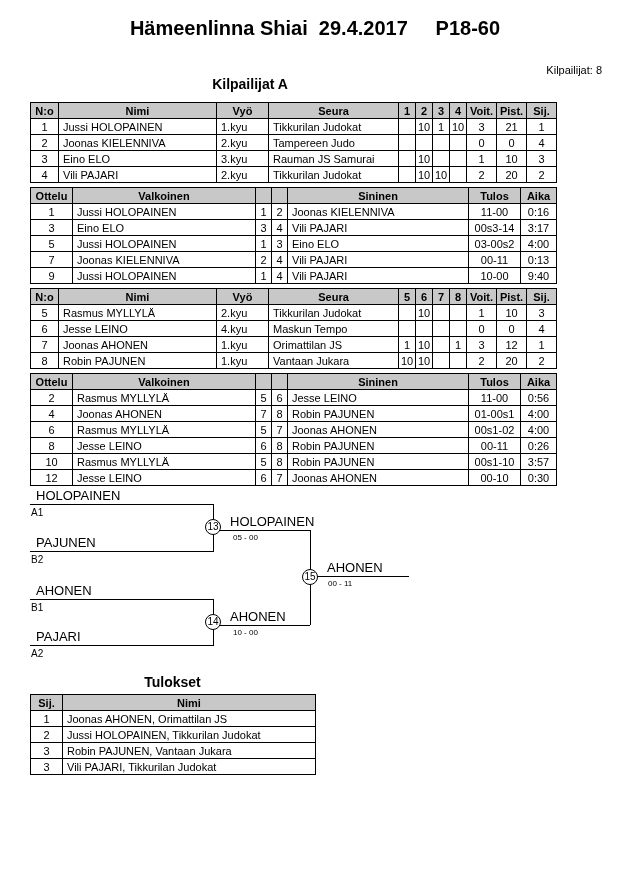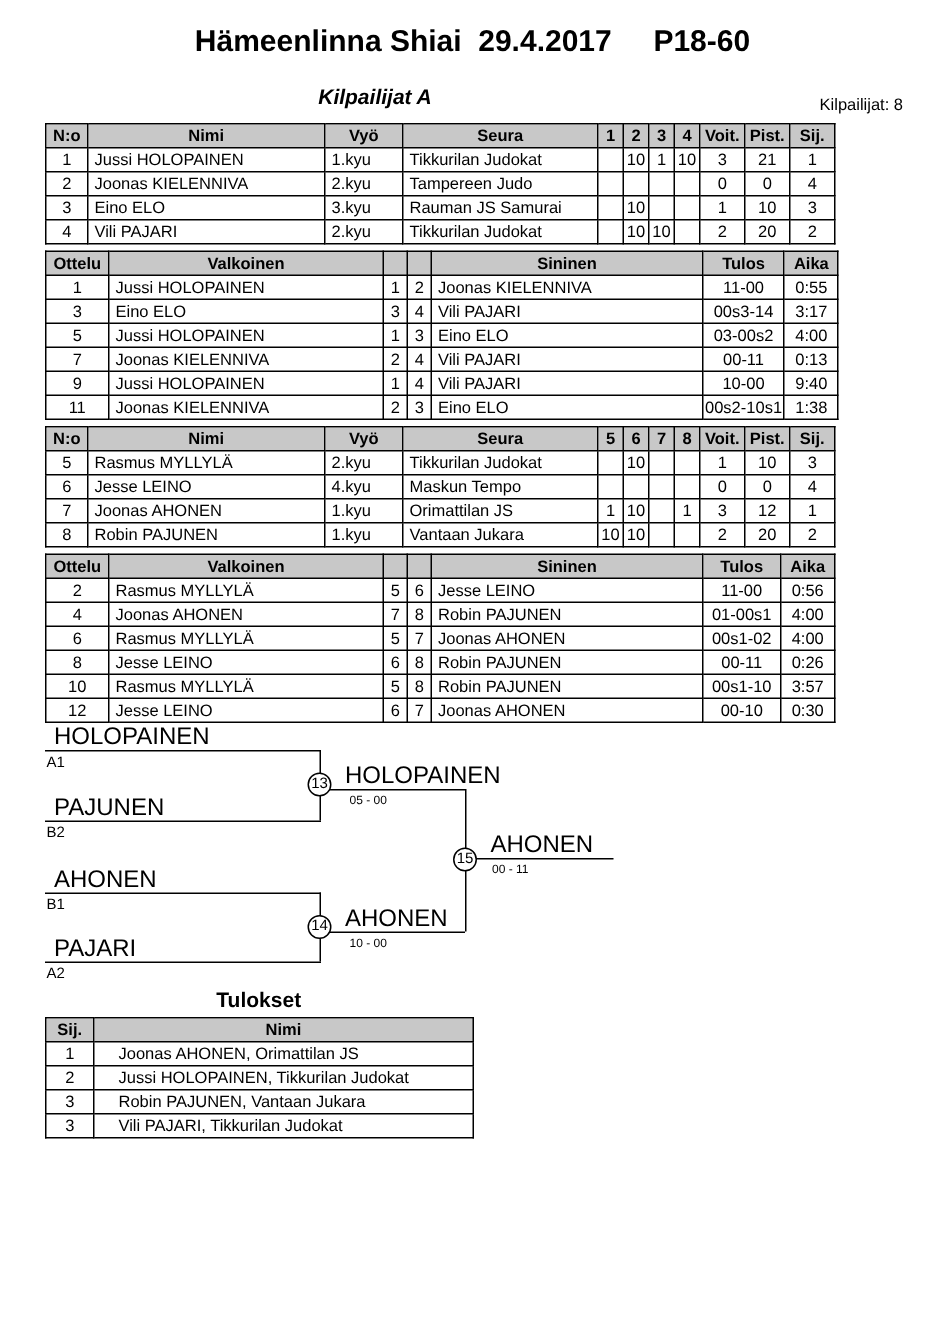--- a/index.html
+++ b/index.html
@@ -14,44 +14,44 @@
   .title {
     margin-top:16px; text-align:center;
     font-size:20px; font-weight:bold; white-space:pre; line-height:24px;
   }
   .count {
     position:absolute; top:48px; right:28px;
     font-size:11px; font-weight:normal;
   }
 
   .sec-heading { font-weight:bold; font-size:14px; text-align:center; line-height:16px; }
-  .hd-k { width:440px; margin-left:30px; margin-top:16px;font-style:italic; }
+  .hd-k { width:440px; margin-left:30px; margin-top:36px; }
   .hd-o { width:530px; margin-left:30px; margin-top:18px; }
-  .hd-t { width:285px; margin-left:30px; }
+  .hd-t { width:285px; margin-left:30px;margin-top:12px; }
 
   table { border-collapse:collapse; table-layout:fixed; margin-left:30px; margin-top:4px; }
   .first-table { margin-top:10px; }
   th, td {
     border:1px solid #000; font-size:11px; height:16px;
     padding:0 1px; overflow:hidden; white-space:nowrap;
   }
   th { background:#c8c8c8; font-weight:bold; text-align:center; }
 
   .tbl-k td:nth-child(1), .tbl-k td:nth-child(n+5) { text-align:center; }
   .tbl-k td:nth-child(2), .tbl-k td:nth-child(3), .tbl-k td:nth-child(4) { text-align:left; padding-left:4px; }
 
   .tbl-o td:nth-child(1), .tbl-o td:nth-child(3), .tbl-o td:nth-child(4),
   .tbl-o td:nth-child(6), .tbl-o td:nth-child(7) { text-align:center; }
   .tbl-o td:nth-child(2), .tbl-o td:nth-child(5) { text-align:left; padding-left:4px; }
 
   .tbl-t td:nth-child(1) { text-align:center; }
-  .tbl-t td:nth-child(2) { text-align:left; padding-left:16px; }
+  .tbl-t td:nth-child(2) { text-align:left; padding-left:4px; }
 
   .bracket { position:relative; width:630px; height:176px; }
-  .b-name  { position:absolute; font-size:16px; line-height:13px; }
+  .b-name  { position:absolute; font-size:13px; line-height:13px; }
   .b-seed  { position:absolute; font-size:10px; line-height:12px;text-align:center; }
   .b-score { position:absolute; font-size:8px; line-height:9px; }
   .b-h { position:absolute; height:1px; background:#000; }
   .b-v { position:absolute; width:1px; background:#000; }
   .b-circle {
     position:absolute; width:16px; height:16px; line-height:14px;
     border:1px solid #000; border-radius:50%; background:#fff;
     text-align:center; font-size:10px; z-index:2;
   }
 </style>
@@ -171,21 +171,21 @@
         </tr>
     </thead>
     <tbody>
         <tr>
           <td>1</td>
           <td>Jussi HOLOPAINEN</td>
           <td>1</td>
           <td>2</td>
           <td>Joonas KIELENNIVA</td>
           <td>11-00</td>
-          <td>0:55</td>
+          <td>0:16</td>
         </tr>
         <tr>
           <td>3</td>
           <td>Eino ELO</td>
           <td>3</td>
           <td>4</td>
           <td>Vili PAJARI</td>
           <td>00s3-14</td>
           <td>3:17</td>
         </tr>
@@ -208,29 +208,20 @@
           <td>0:13</td>
         </tr>
         <tr>
           <td>9</td>
           <td>Jussi HOLOPAINEN</td>
           <td>1</td>
           <td>4</td>
           <td>Vili PAJARI</td>
           <td>10-00</td>
           <td>9:40</td>
-        </tr>
-        <tr>
-          <td>11</td>
-          <td>Joonas KIELENNIVA</td>
-          <td>2</td>
-          <td>3</td>
-          <td>Eino ELO</td>
-          <td>00s2-10s1</td>
-          <td>1:38</td>
         </tr>
       </tbody>
   </table>
 
   <table class="tbl-k">
     <colgroup>
       <col style="width:28px">
         <col style="width:158px">
         <col style="width:52px">
         <col style="width:130px">

